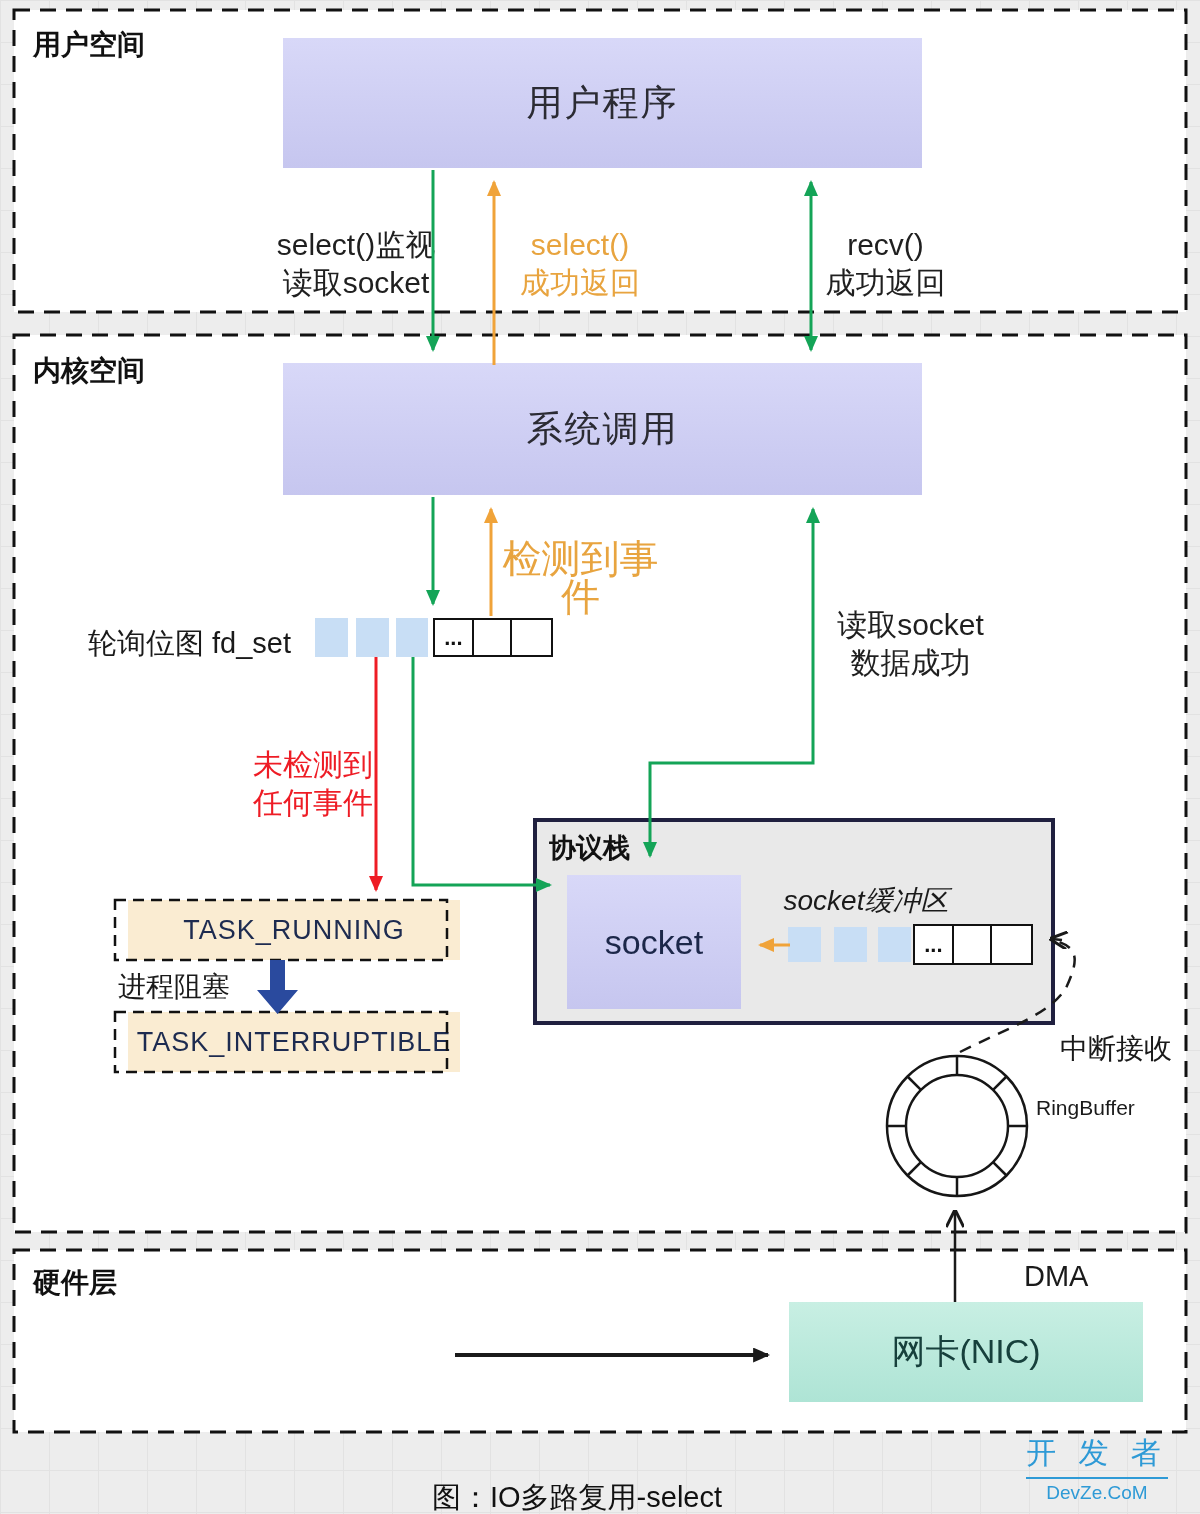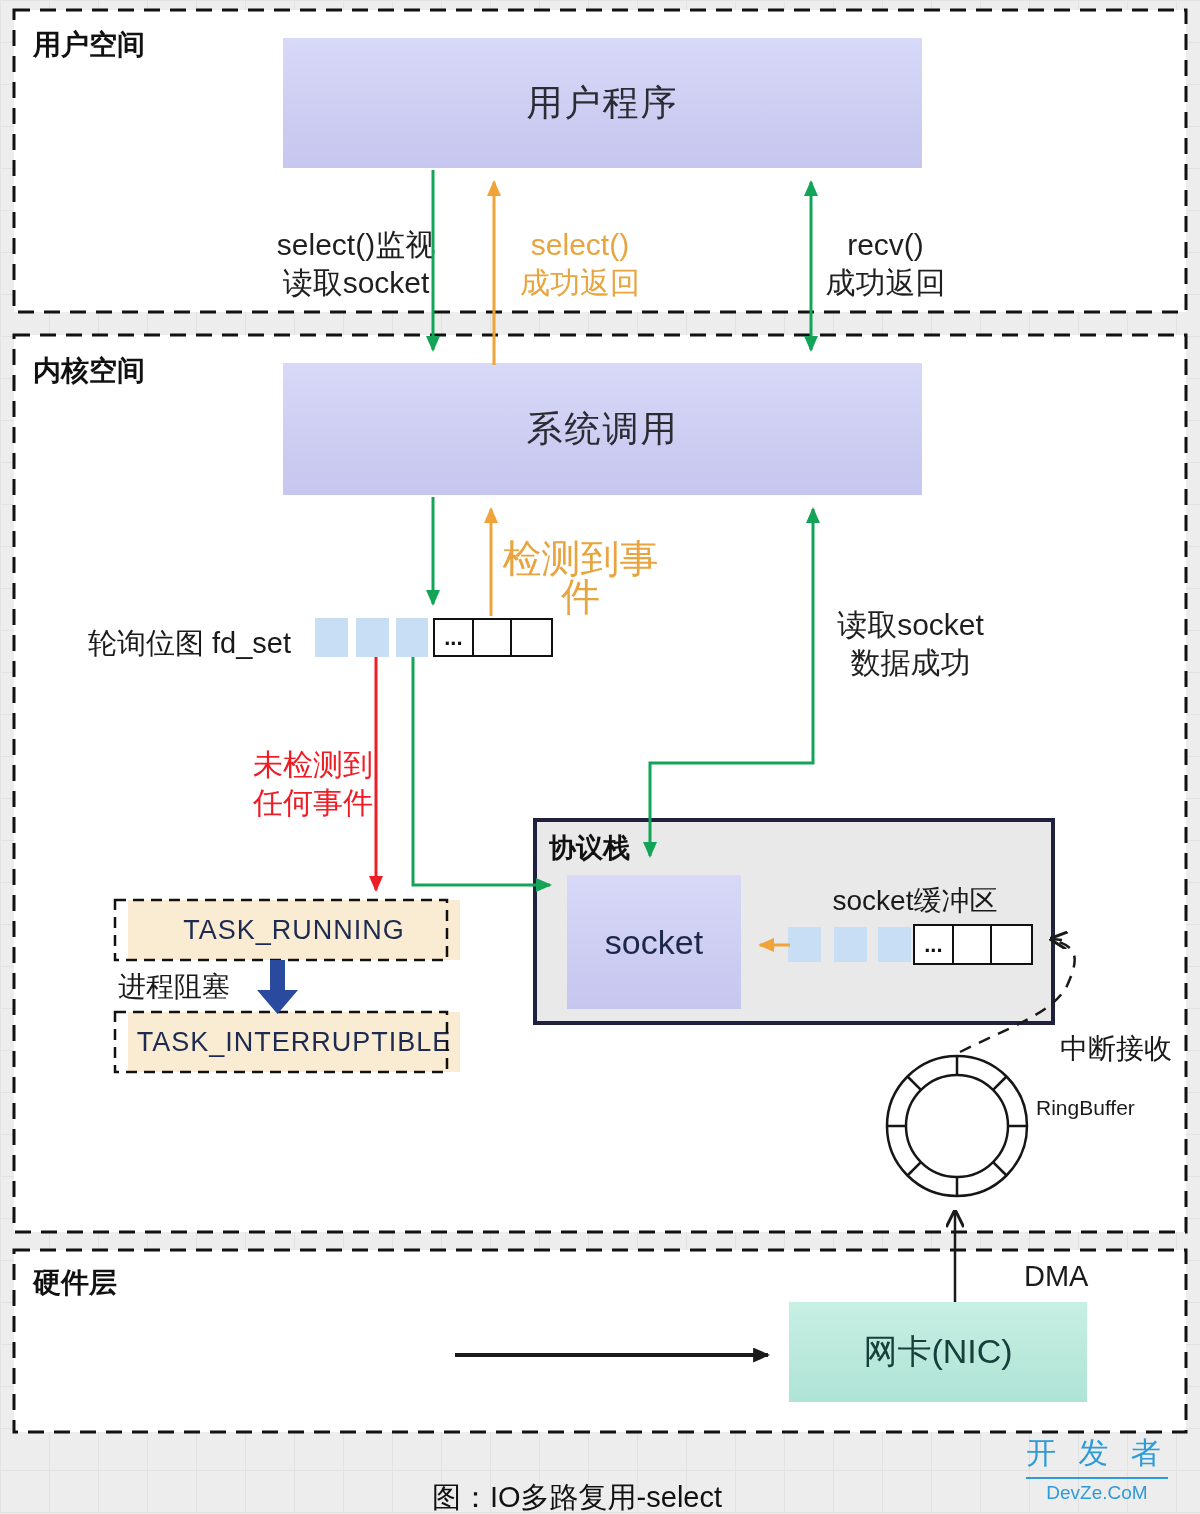--- a/index.html
+++ b/index.html
@@ -85,34 +85,34 @@
     <div>任何事件</div>
   </div>
 
   <div class="node peach" style="left:115px;top:900px;width:332px;height:60px;">TASK_RUNNING</div>
   <div class="small-label" style="left:118px;top:968px;font-size:28px;">进程阻塞</div>
   <div class="node peach" style="left:115px;top:1012px;width:332px;height:60px;">TASK_INTERRUPTIBLE</div>
 
   <div class="gray-panel" style="left:533px;top:818px;width:522px;height:207px;"></div>
   <div class="panel-title" style="left:549px;top:830px;">协议栈</div>
   <div class="node purple" style="left:567px;top:875px;width:174px;height:134px;font-size:34px;color:#1c2749;">socket</div>
-  <div class="small-label" style="left:815px;top:882px;width:200px;text-align:center;font-size:28px;">socket缓冲区</div>
+  <div class="small-label" style="left:766px;top:882px;width:200px;text-align:center;font-size:28px;font-style:italic;">socket缓冲区</div>
   <div class="bluesq" style="left:788px;top:927px;width:33px;height:35px;"></div>
   <div class="bluesq" style="left:834px;top:927px;width:33px;height:35px;"></div>
   <div class="bluesq" style="left:878px;top:927px;width:33px;height:35px;"></div>
   <div class="cellbox" style="left:913px;top:924px;width:120px;height:41px;">
     <div class="cell">...</div>
     <div class="cell"></div>
     <div class="cell"></div>
   </div>
 
   <div class="small-label" style="left:1060px;top:1030px;font-size:28px;">中断接收</div>
   <div class="small-label" style="left:1036px;top:1096px;font-size:21px;">RingBuffer</div>
 
-  <div class="node mint" style="left:789px;top:1302px;width:298px;height:100px;">网卡(NIC)</div>
+  <div class="node mint" style="left:789px;top:1302px;width:354px;height:100px;">网卡(NIC)</div>
   <div class="small-label" style="left:1024px;top:1260px;font-size:29px;">DMA</div>
 
   <div class="caption" style="left:327px;top:1478px;width:500px;">图：IO多路复用-select</div>
   <div class="watermark" style="left:1022px;top:1433px;width:150px;">
     <span class="wm1">开 发 者</span>
     <div class="wm2">DevZe.CoM</div>
   </div>
 
   <svg id="overlay" width="1200" height="1514" viewBox="0 0 1200 1514">
     <defs>

